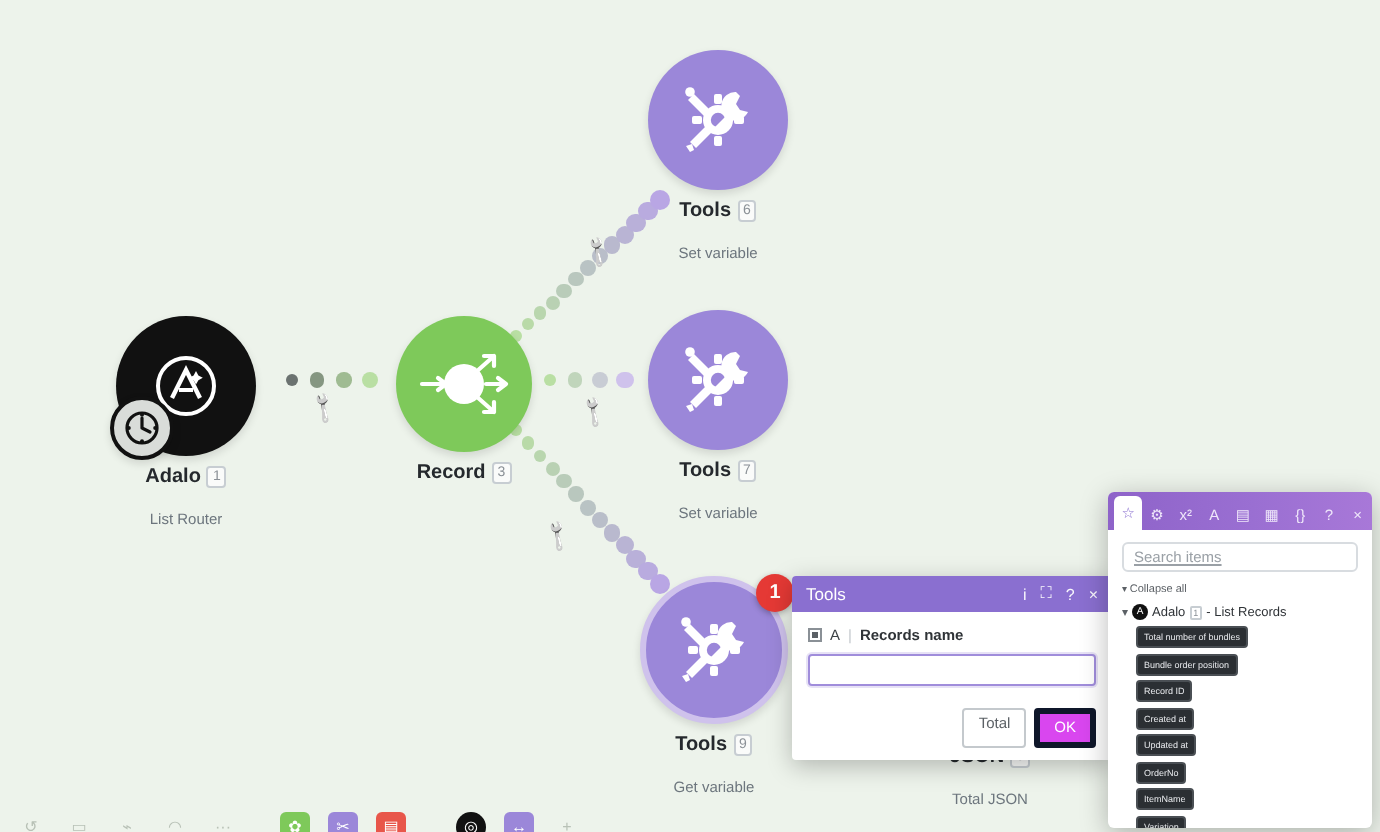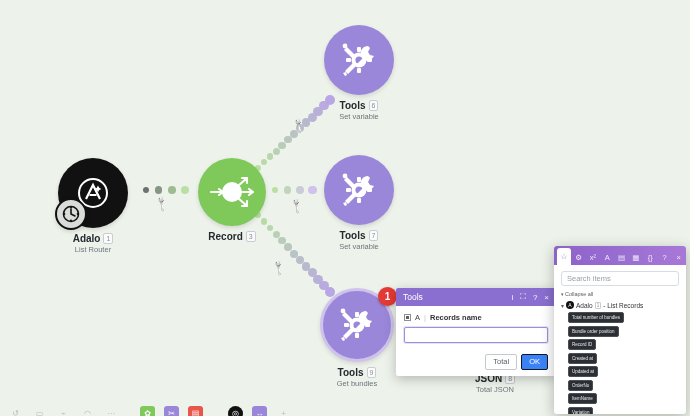--- a/index.html
+++ b/index.html
@@ -15,21 +15,21 @@
   .node { position:absolute; text-align:center; }
   .bubble {
     position:relative; border-radius:50%;
     display:flex; align-items:center; justify-content:center;
     box-shadow:0 2px 4px rgba(0,0,0,.12);
   }
   .node-label {
     margin-top:5px; font-size:10px; font-weight:bold; color:#25292d;
     white-space:nowrap;
   }
-  .node-sub { font-size:7.5px; color:#6c757d; margin-top:1px; white-space:nowrap; }
+  .node-sub { font-size:7.5px; color:#6c757d; margin-top:11px; white-space:nowrap; }
   .badge {
     display:inline-block; font-size:7px; font-weight:normal; color:#8a9096;
     border:1px solid #c7cdd2; border-radius:2px; background:#fafbfa;
     padding:0 2px; margin-left:3px; vertical-align:1px; line-height:9px;
   }
   .err-badge {
     position:absolute; top:-4px; right:-6px; width:19px; height:19px;
     border-radius:50%; background:#e53935; color:#fff; font-size:10px;
     font-weight:bold; display:flex; align-items:center; justify-content:center;
     box-shadow:0 1px 3px rgba(0,0,0,.3); z-index:6;
@@ -59,41 +59,41 @@
   .flabel { font-weight:bold; color:#2f3337; }
   .txtin {
     margin-top:5px; width:100%; height:16px; border:1px solid #a08ddb;
     border-radius:2px; background:#fff; box-shadow:0 0 0 1px rgba(160,141,219,.25);
   }
   .modal-foot {
     display:flex; justify-content:flex-end; gap:4px; padding:5px 8px 6px;
   }
   .btn { font-size:7.5px; padding:2px 7px; border-radius:2px; cursor:pointer; line-height:10px;}
   .btn-cancel { background:#fff; border:1px solid #c4c9cd; color:#5c6166; }
-  .btn-ok { background:#3b82f6; border:1px solid #0f172a; color:#fff; }
+  .btn-ok { background:#d946ef; border:3px solid #0f172a; color:#fff; }
 
   
   .panel {
     position:absolute; background:#fff; border-radius:3px;
     box-shadow:0 3px 14px rgba(0,0,0,.28); overflow:hidden; z-index:40;
   }
   .panel-tabs {
     display:flex; align-items:flex-end; height:19px;
     background:linear-gradient(90deg,#8e63c9 0%,#9a6fd2 55%,#a878d8 100%);
     padding-left:3px;
   }
   .tab {
     width:15px; height:16px; display:flex; align-items:center; justify-content:center;
     font-size:7.5px; color:#efe7fa; cursor:pointer;
   }
   .tab.active { background:#fff; color:#8a6fd0; border-radius:3px 3px 0 0; height:17px; }
   .panel-body { padding:6px 7px 7px; }
   .search {
     width:100%; height:15px; border:1px solid #d8dce0; border-radius:3px;
-    font-size:7.5px; color:#9aa0a6; padding:0 5px; line-height:13px; background:#fff;
+    font-size:7.5px; color:#9aa0a6; padding:0 5px; line-height:13px; background:#fff;text-decoration:underline;
   }
   .collapse { font-size:5.5px; color:#5c6166; margin-top:5px; }
   .collapse:before{content:"▾ ";font-size:5px;}
   .grp { display:flex; align-items:center; gap:2px; margin-top:4px; font-size:6.5px; color:#2f3337;}
   .grp .av {
     width:8px;height:8px;border-radius:50%;background:#111;color:#fff;
     display:flex;align-items:center;justify-content:center;font-size:5px;
   }
   .grp .b { border:1px solid #c7cdd2; border-radius:1px; padding:0 1px; font-size:4.5px; color:#8a9096;}
   .chips { margin-top:3px; padding-left:7px; }
@@ -272,21 +272,21 @@
           <circle cx="9" cy="9" r="2.4"></circle>
         <path d="M32 9 a7 7 0 1 0 6 10 l-4 -1 -2 -3 2 -4z"></path>
         <path d="M29 19 l-8 8 3 3 8 -8z"></path>
       </g>
     </svg>
     <div class="err-badge">1</div>
   </div>
   <div class="node-label">
     <span>Tools</span><span class="badge">9</span>
   </div>
-  <div class="node-sub">Get bundles</div>
+  <div class="node-sub">Get variable</div>
 </div>
 
 <div class="node" style="left:460px;top:368px;width:70px;">
   <div class="node-label">
     <span>JSON</span><span class="badge">8</span>
   </div>
   <div class="node-sub">Total JSON</div>
 </div>
 
 <div class="modal" style="left:396px;top:288px;width:160px;">

